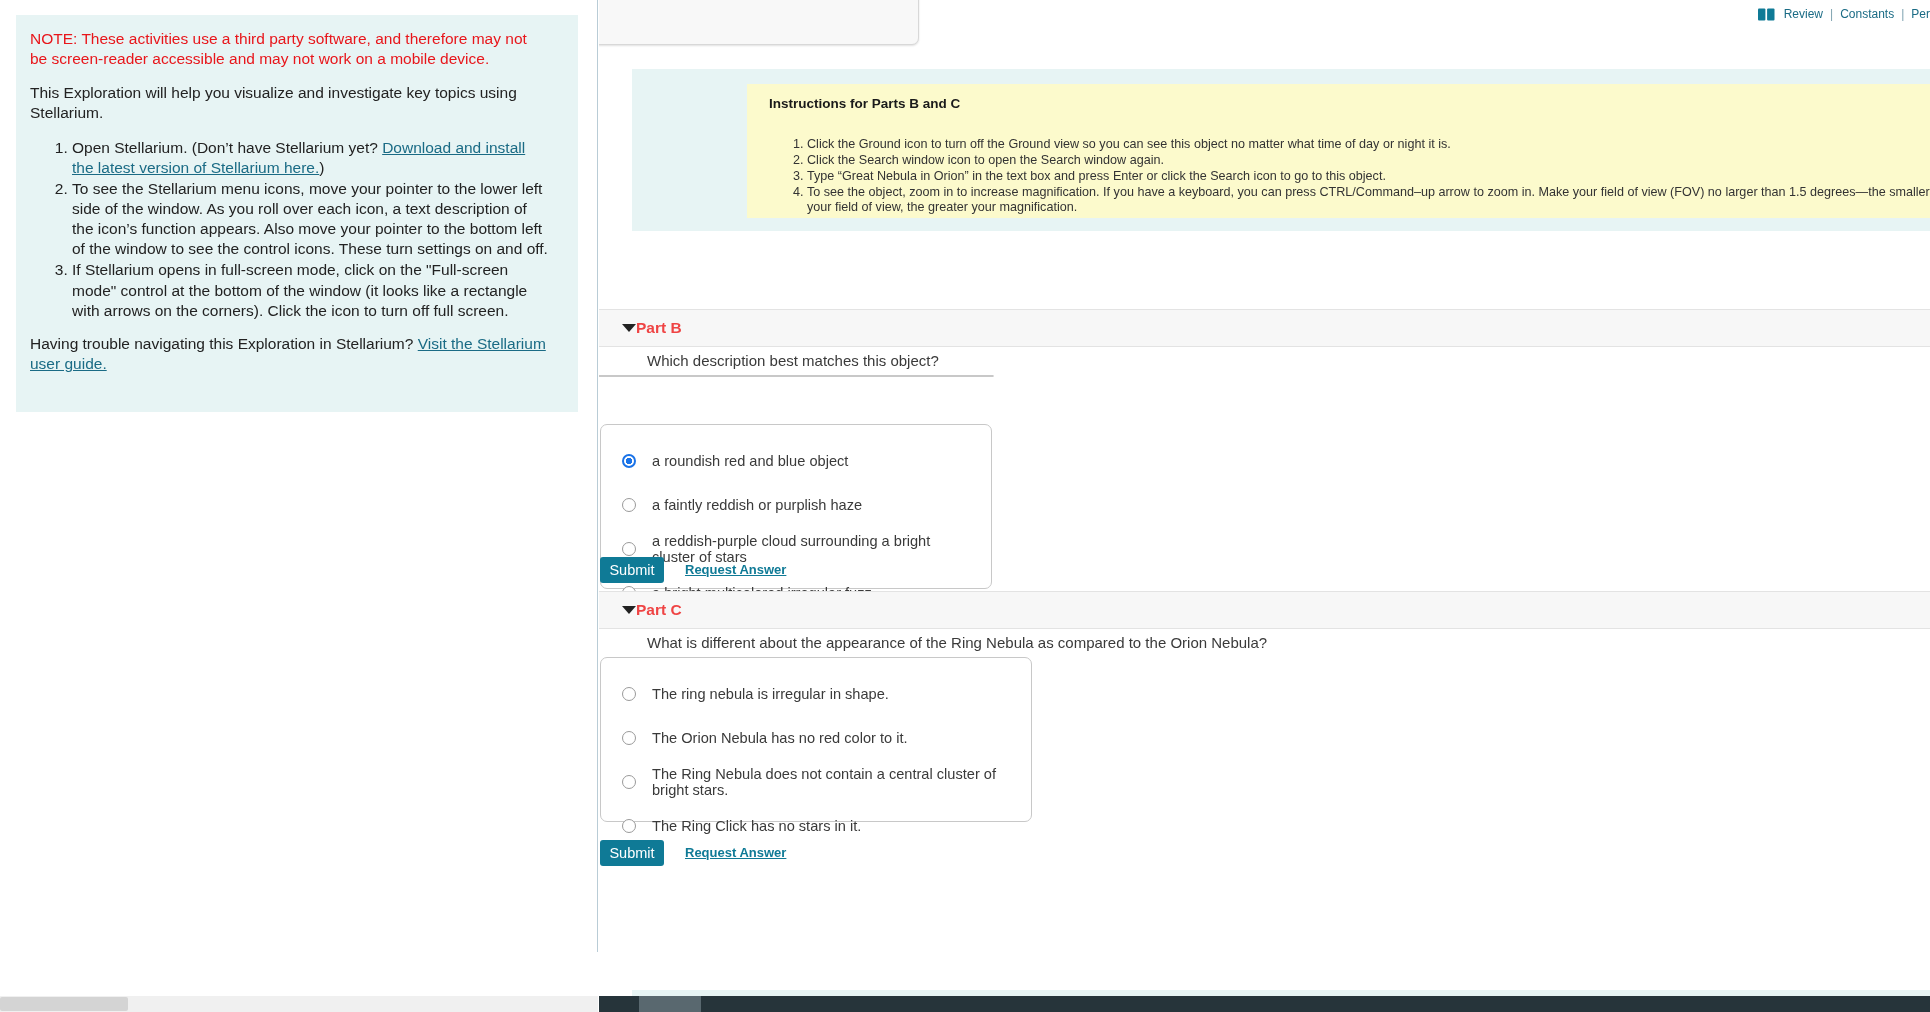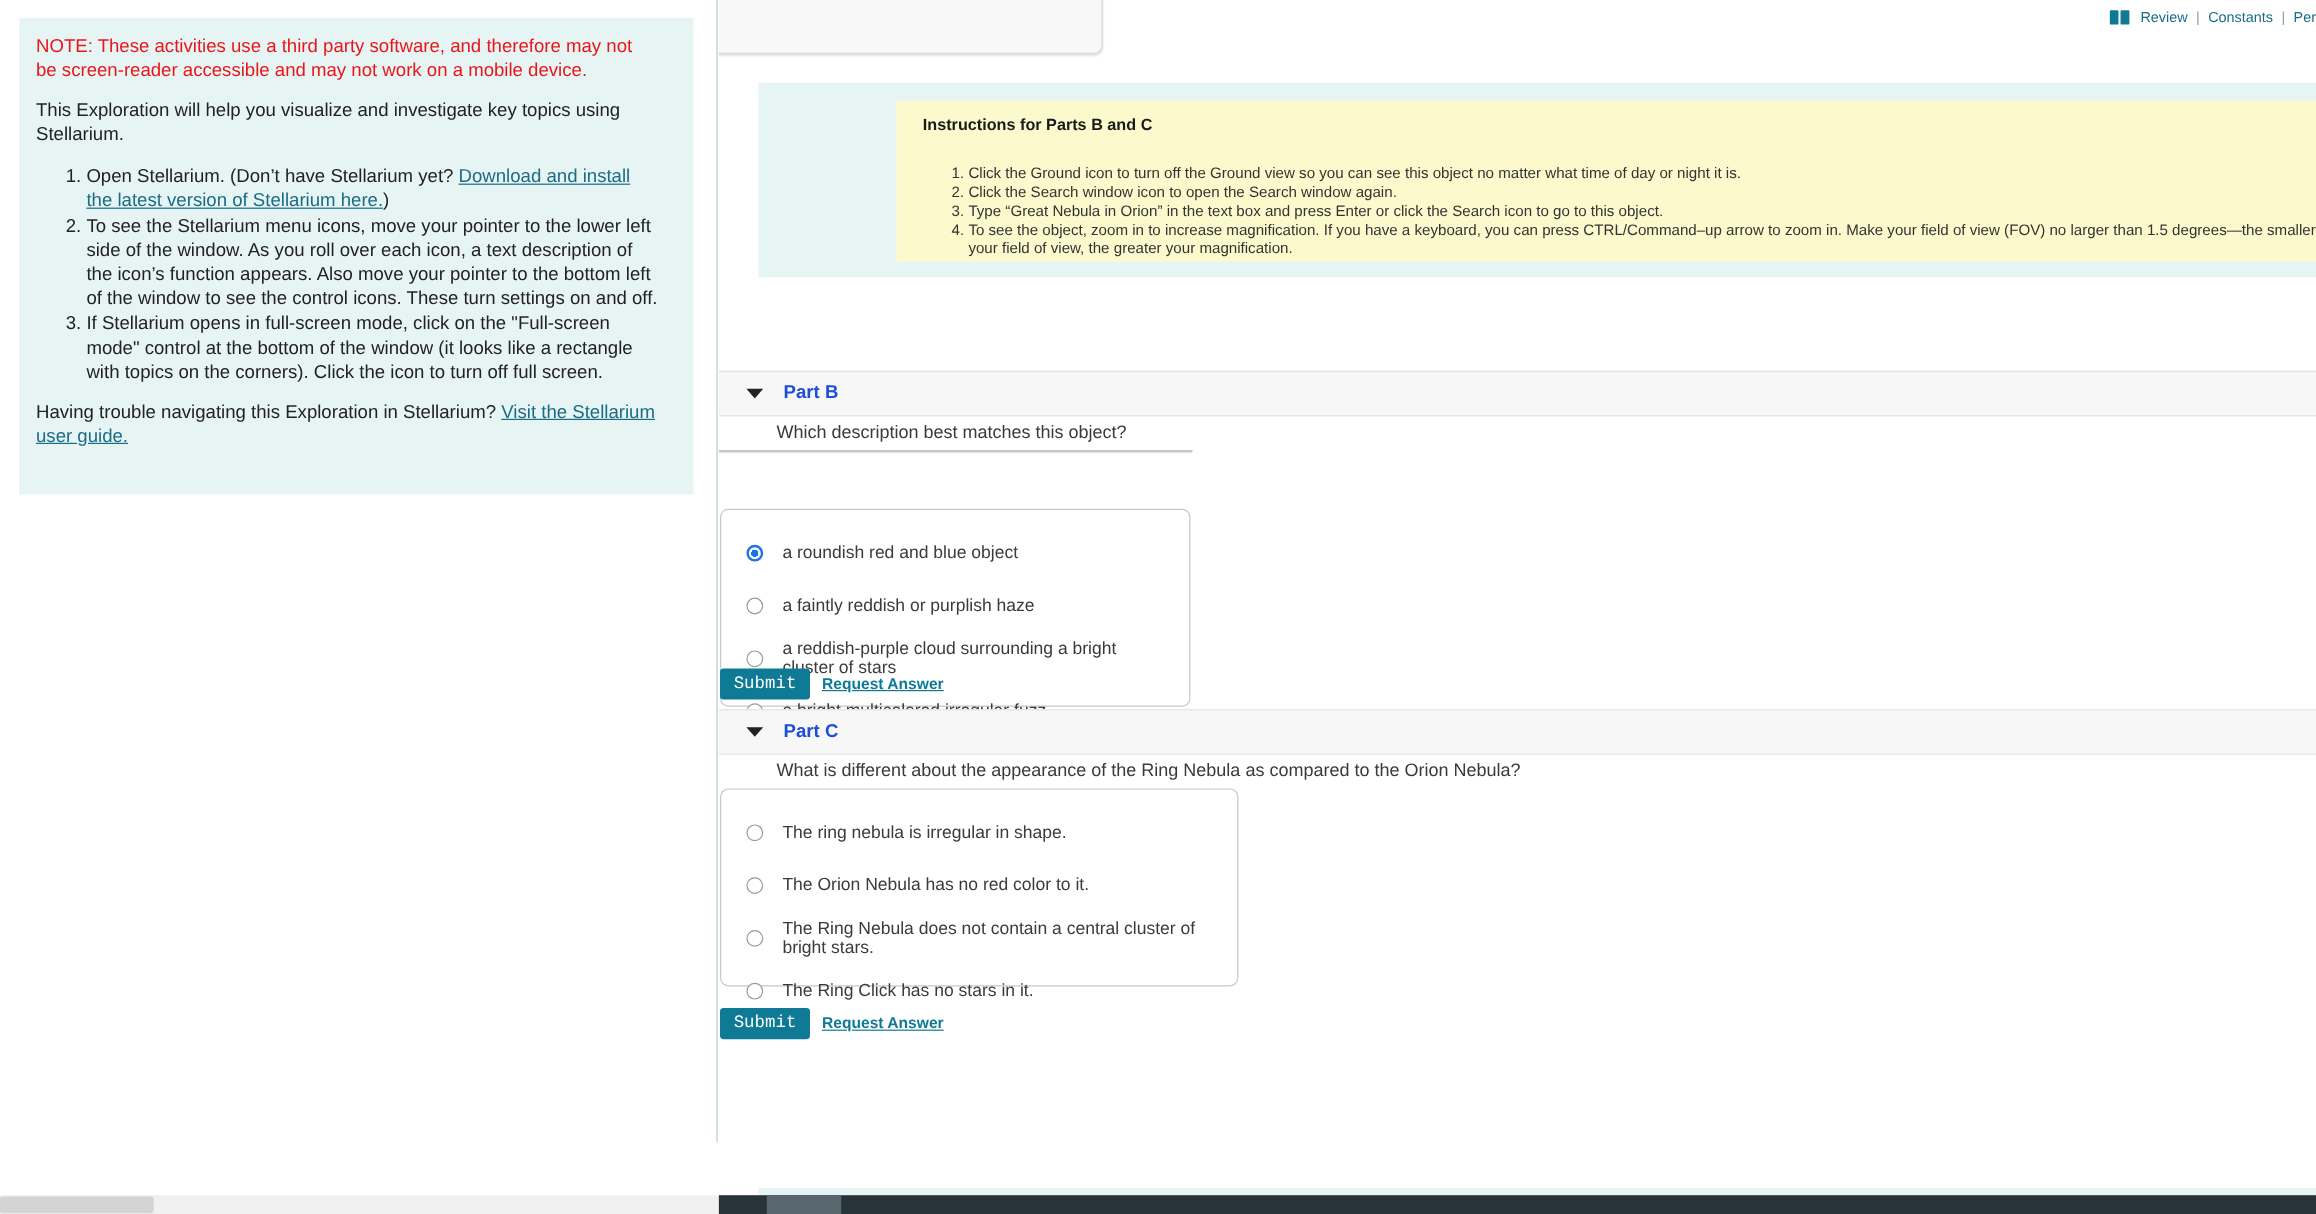--- a/index.html
+++ b/index.html
@@ -86,21 +86,21 @@
     border-top: 1px solid #e3e3e3;
     border-bottom: 1px solid #e3e3e3;
     display: flex; align-items: center;
   }
   .caret {
     margin-left: 23px; width: 0; height: 0;
     border-left: 7px solid transparent;
     border-right: 7px solid transparent;
     border-top: 8px solid #222;
   }
-  .part-label { margin-left: 17px; font-size: 15.5px; font-weight: bold; color: #1d4ed8; }
+  .part-label { font-size: 15.5px; font-weight: bold; color: #ef4444; }
 
   
   .question-text {
     position: absolute; left: -48px;
     font-size: 15px; color: #3a3a3a;
   }
   .options-box {
     position: absolute;
     border: 1px solid #c8c8c8;
     border-radius: 7px;
@@ -115,29 +115,29 @@
   .radio.checked {
     border: 2px solid #1a73e8;
     background:
       radial-gradient(circle at 50% 50%, #1a73e8 0 42%, #ffffff 43% 100%);
   }
   .opt-label { margin-left: 16px; font-size: 14.6px; color: #3a3a3a; }
 
   
   .submit-btn {
     position: absolute;
-    width: 75px; height: 26px;
+    width: 64px; height: 26px;
     background: #0f7a96;
     color: #ffffff;
     font-size: 14.5px;
     border: none; border-radius: 3px;
     cursor: pointer;
     display: flex; align-items: center; justify-content: center;
     padding: 0;
-    font-family: Liberation Mono, monospace;
+    font-family: Liberation Sans, sans-serif;
   }
   .request-link {
     position: absolute;
     font-size: 13px; font-weight: bold;
     color: #0f7a96; text-decoration: underline;
     white-space: nowrap;
   }
 
   
   #bottom-band {
@@ -178,21 +178,21 @@
     <div id="intro-box">
       <p>
         <span id="note-text">NOTE: These activities use a third party software, and therefore may not be screen-reader accessible and may not work on a mobile device.</span>
       </p>
       <p>This Exploration will help you visualize and investigate key topics using Stellarium.</p>
       <ol>
         <li>
           <span>Open Stellarium. (Don’t have Stellarium yet? </span><a href="#">Download and install the latest version of Stellarium here.</a><span>)</span>
         </li>
         <li>To see the Stellarium menu icons, move your pointer to the lower left side of the window. As you roll over each icon, a text description of the icon’s function appears. Also move your pointer to the bottom left of the window to see the control icons. These turn settings on and off.</li>
-        <li>If Stellarium opens in full-screen mode, click on the "Full-screen mode" control at the bottom of the window (it looks like a rectangle with topics on the corners). Click the icon to turn off full screen.</li>
+        <li>If Stellarium opens in full-screen mode, click on the "Full-screen mode" control at the bottom of the window (it looks like a rectangle with arrows on the corners). Click the icon to turn off full screen.</li>
       </ol>
       <p>
         <span>Having trouble navigating this Exploration in Stellarium? </span><a href="#">Visit the Stellarium user guide.</a>
       </p>
     </div>
   </div>
 
   <div id="right-pane">
 
     <div id="top-header">

